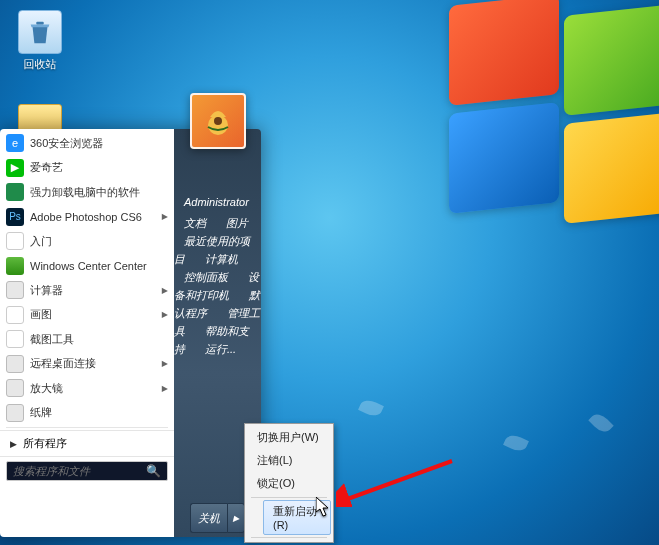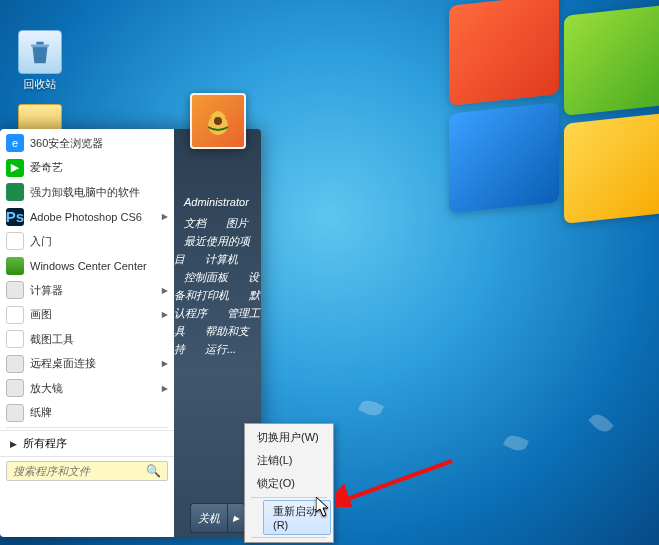--- a/index.html
+++ b/index.html
@@ -54,21 +54,21 @@
 }
 .sm-left .prog .pi { width: 18px; height: 18px; flex: 0 0 18px; display:flex; align-items:center; justify-content:center; border-radius:3px; }
 .sm-left .prog .arrow { margin-left: auto; color: #666; font-size: 8px; }
 .sm-left .sep { height: 1px; background: #e5e5e5; margin: 2px 6px; }
 .sm-left .allprog { display:flex; align-items:center; gap:6px; height:26px; padding:0 10px; font-size:11px; border-top:1px solid #e5e5e5; }
 .sm-left .allprog .tri { margin-left:auto; color:#333; font-size:9px; }
 .sm-left .search { height:28px; padding:3px 6px; border-top:1px solid #e5e5e5; display:flex; align-items:center; }
 .sm-left .search input {
   width: 100%; height: 20px; border: 1px solid #c9c9c9; border-radius: 2px;
   padding: 0 22px 0 6px; font-size: 11px; font-style: italic; color: #888;
-  background: #fef9c3;
+  background: #0f172a;
 }
 .sm-left .search .mag { position:absolute; margin-left:140px; color:#5a8ec8; font-size:12px; }
 
 .sm-right {
   width: 87px;
   background: linear-gradient(#2b3f52, #3f566d 60%, #31485e);
   border-radius: 0 4px 4px 0;
   padding-top: 62px;
   display:flex; flex-direction:column;
   position: relative;
@@ -119,21 +119,21 @@
 
 .cursor { position:absolute; left:316px; bottom:28px; width:14px; height:20px; }
 .cursor svg { width:14px;height:20px; filter: drop-shadow(0 1px 1px rgba(0,0,0,.6)); }
 .redarrow { position:absolute; left:336px; bottom:38px; width:120px; height:50px; }
 .redarrow svg { width:100%; height:100%; }
 
 
 .pi.ie { background:#1e90ff; color:#fff; }
 .pi.iqy { background:#00be06; color:#fff; }
 .pi.unin { background:#1f8b4a; color:#fff; }
-.pi.ps { background:#001d33; color:#66c2ff; font-size:15px; font-weight:bold;text-align:center; }
+.pi.ps { background:#001d33; color:#66c2ff; font-size:10px; font-weight:normal;text-align:center; }
 .pi.doc { background:#fff; border:1px solid #ccc; }
 .pi.wmc { background:linear-gradient(#5fba3d,#2e8e12); color:#fff; }
 .pi.calc { background:#e7e7e7; border:1px solid #bbb; }
 .pi.note { background:#f7e08a; border:1px solid #d6b84d; }
 .pi.paint { background:#fff; border:1px solid #ccc; }
 .pi.snip { background:#fff; border:1px solid #ccc; }
 .pi.rdp { background:#e7e7e7; border:1px solid #bbb; }
 .pi.magni { background:#e7e7e7; border:1px solid #bbb; }
 .pi.zhipai { background:#e7e7e7; border:1px solid #bbb; }
 </style>
@@ -145,21 +145,21 @@
   <div class="flag">
     <div class="q r"></div>
       <div class="q g"></div>
       <div class="q b"></div>
       <div class="q y"></div>
   </div>
   <div class="leaf l1"></div>
   <div class="leaf l2"></div>
   <div class="leaf l3"></div>
 
-  <div class="dicon recycle" style="left:10px; top:30px;">
+  <div class="dicon recycle" style="left:10px; top:10px;">
     <div class="ig">
       <svg viewBox="0 0 32 32">
           <path fill="#3d7caf" d="M8 10h16l-2 18H10z"></path>
           <path fill="#6fa9d8" d="M6 8h20l-1 3H7z"></path>
           <rect x="12" y="5" width="8" height="3" rx="1" fill="#3d7caf"></rect>
         </svg>
     </div>
     <div>回收站</div>
   </div>
 

